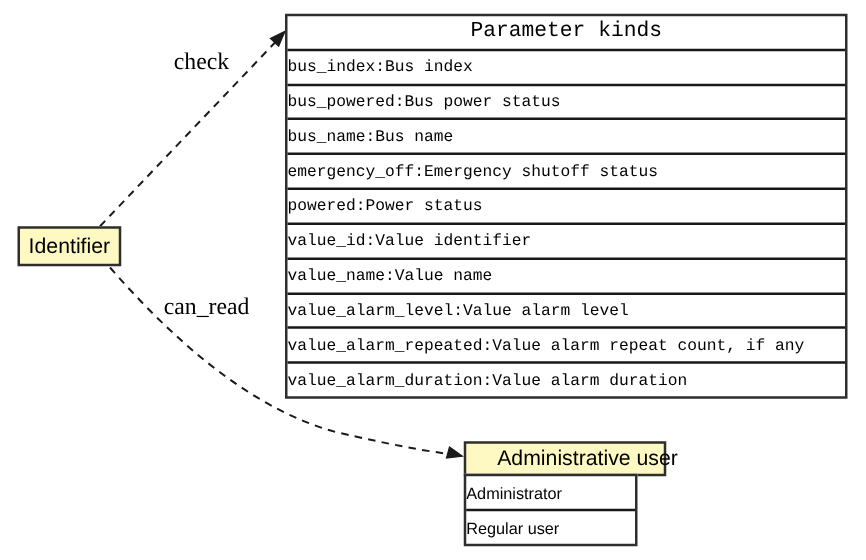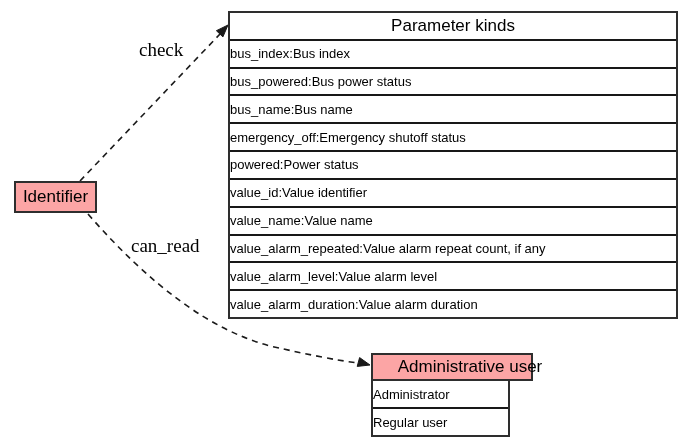--- a/index.html
+++ b/index.html
@@ -39,21 +39,21 @@
     font-family: "Liberation Serif", "DejaVu Serif", serif;
     font-size: 19px;
     line-height: 18px;
     color: #000000;
     white-space: nowrap;
   }
   .node-box {
     position: absolute;
     box-sizing: border-box;
     border: 2px solid #2e2e2e;
-    background: #fca5a5;
+    background: #fef9c3;
     display: flex;
     align-items: center;
     justify-content: center;
     font-size: 17px;
     white-space: nowrap;
   }
   .record-table {
     position: absolute;
     box-sizing: border-box;
     border: 2px solid #2e2e2e;
@@ -101,31 +101,31 @@
   </svg>
 
   <div class="edge-label" style="left:139px; top:41px;">check</div>
 
   <div class="edge-label" style="left:131px; top:237px;">can_read</div>
 
   <div class="node-box" style="left:14px; top:181px; width:83px; height:32px;">
     <span>Identifier</span>
   </div>
 
-  <div class="record-table" style="left:228px; top:11px; width:450px; height:308px;">
+  <div class="record-table" style="left:228px; top:11px; width:450px; height:308px;font-family:Liberation Mono, monospace;">
     <div class="record-header">Parameter kinds</div>
     <div class="record-row">bus_index:Bus index</div>
     <div class="record-row">bus_powered:Bus power status</div>
     <div class="record-row">bus_name:Bus name</div>
     <div class="record-row">emergency_off:Emergency shutoff status</div>
     <div class="record-row">powered:Power status</div>
     <div class="record-row">value_id:Value identifier</div>
     <div class="record-row">value_name:Value name</div>
+    <div class="record-row">value_alarm_level:Value alarm level</div>
     <div class="record-row">value_alarm_repeated:Value alarm repeat count, if any</div>
-    <div class="record-row">value_alarm_level:Value alarm level</div>
     <div class="record-row">value_alarm_duration:Value alarm duration</div>
   </div>
 
   <div class="node-box" style="left:371px; top:353px; width:162px; height:28px;padding-left:36px;">
     <span>Administrative user</span>
   </div>
 
   <div class="record-table" style="left:371px; top:379px; width:139px; height:58px;">
     <div class="record-row first">Administrator</div>
     <div class="record-row">Regular user</div>

